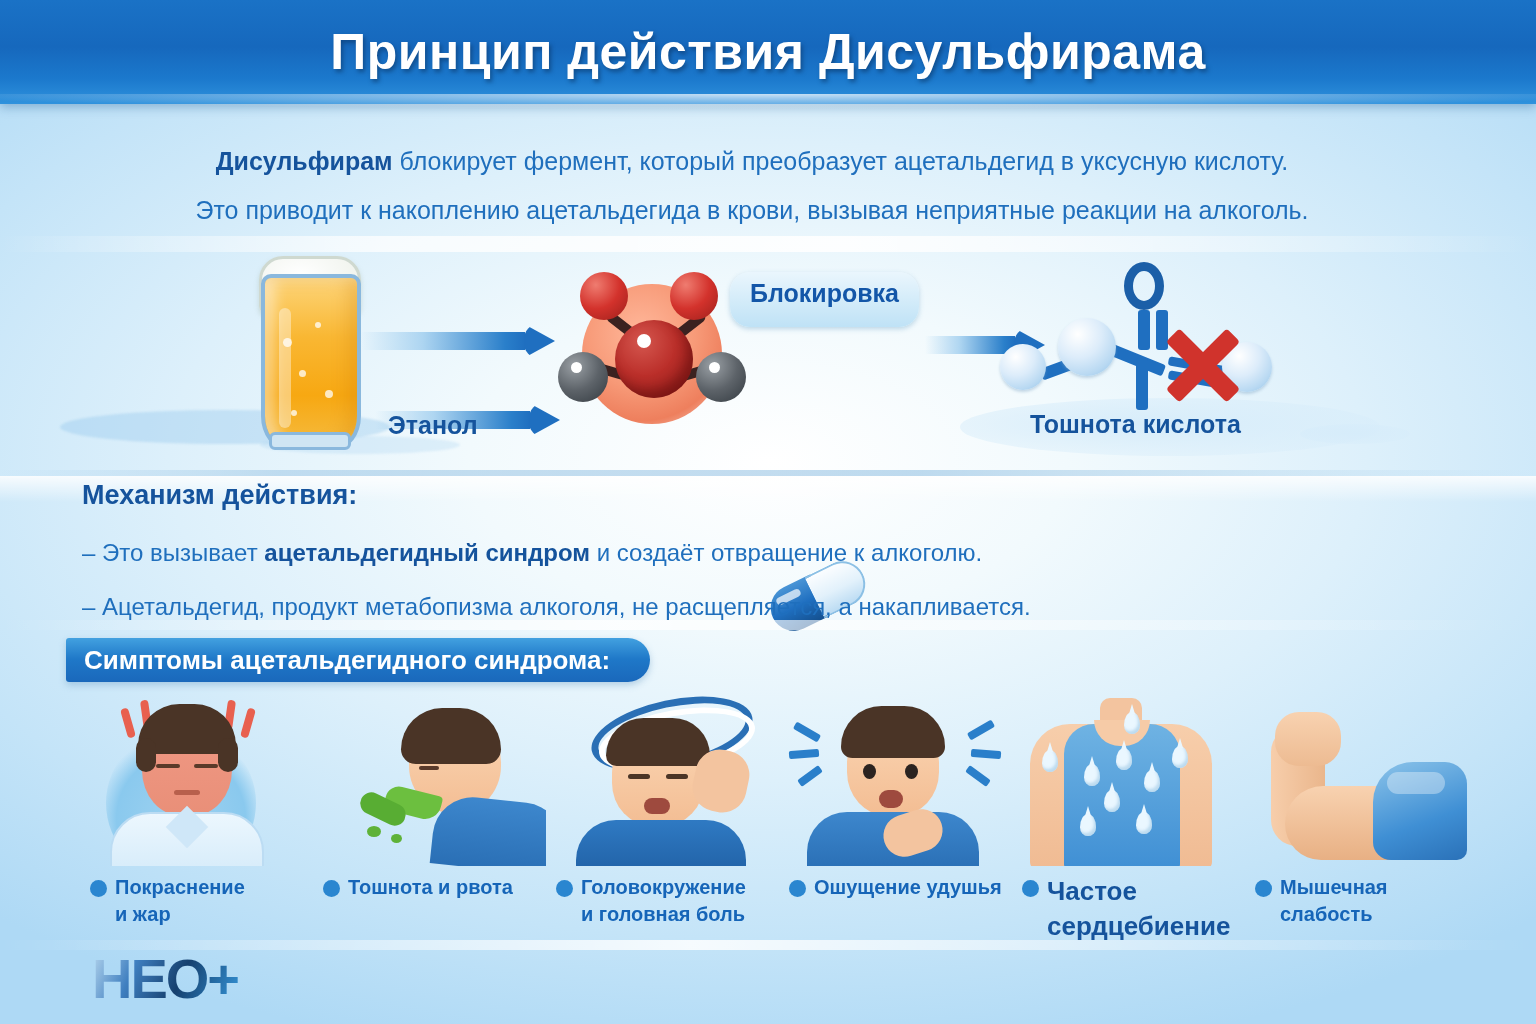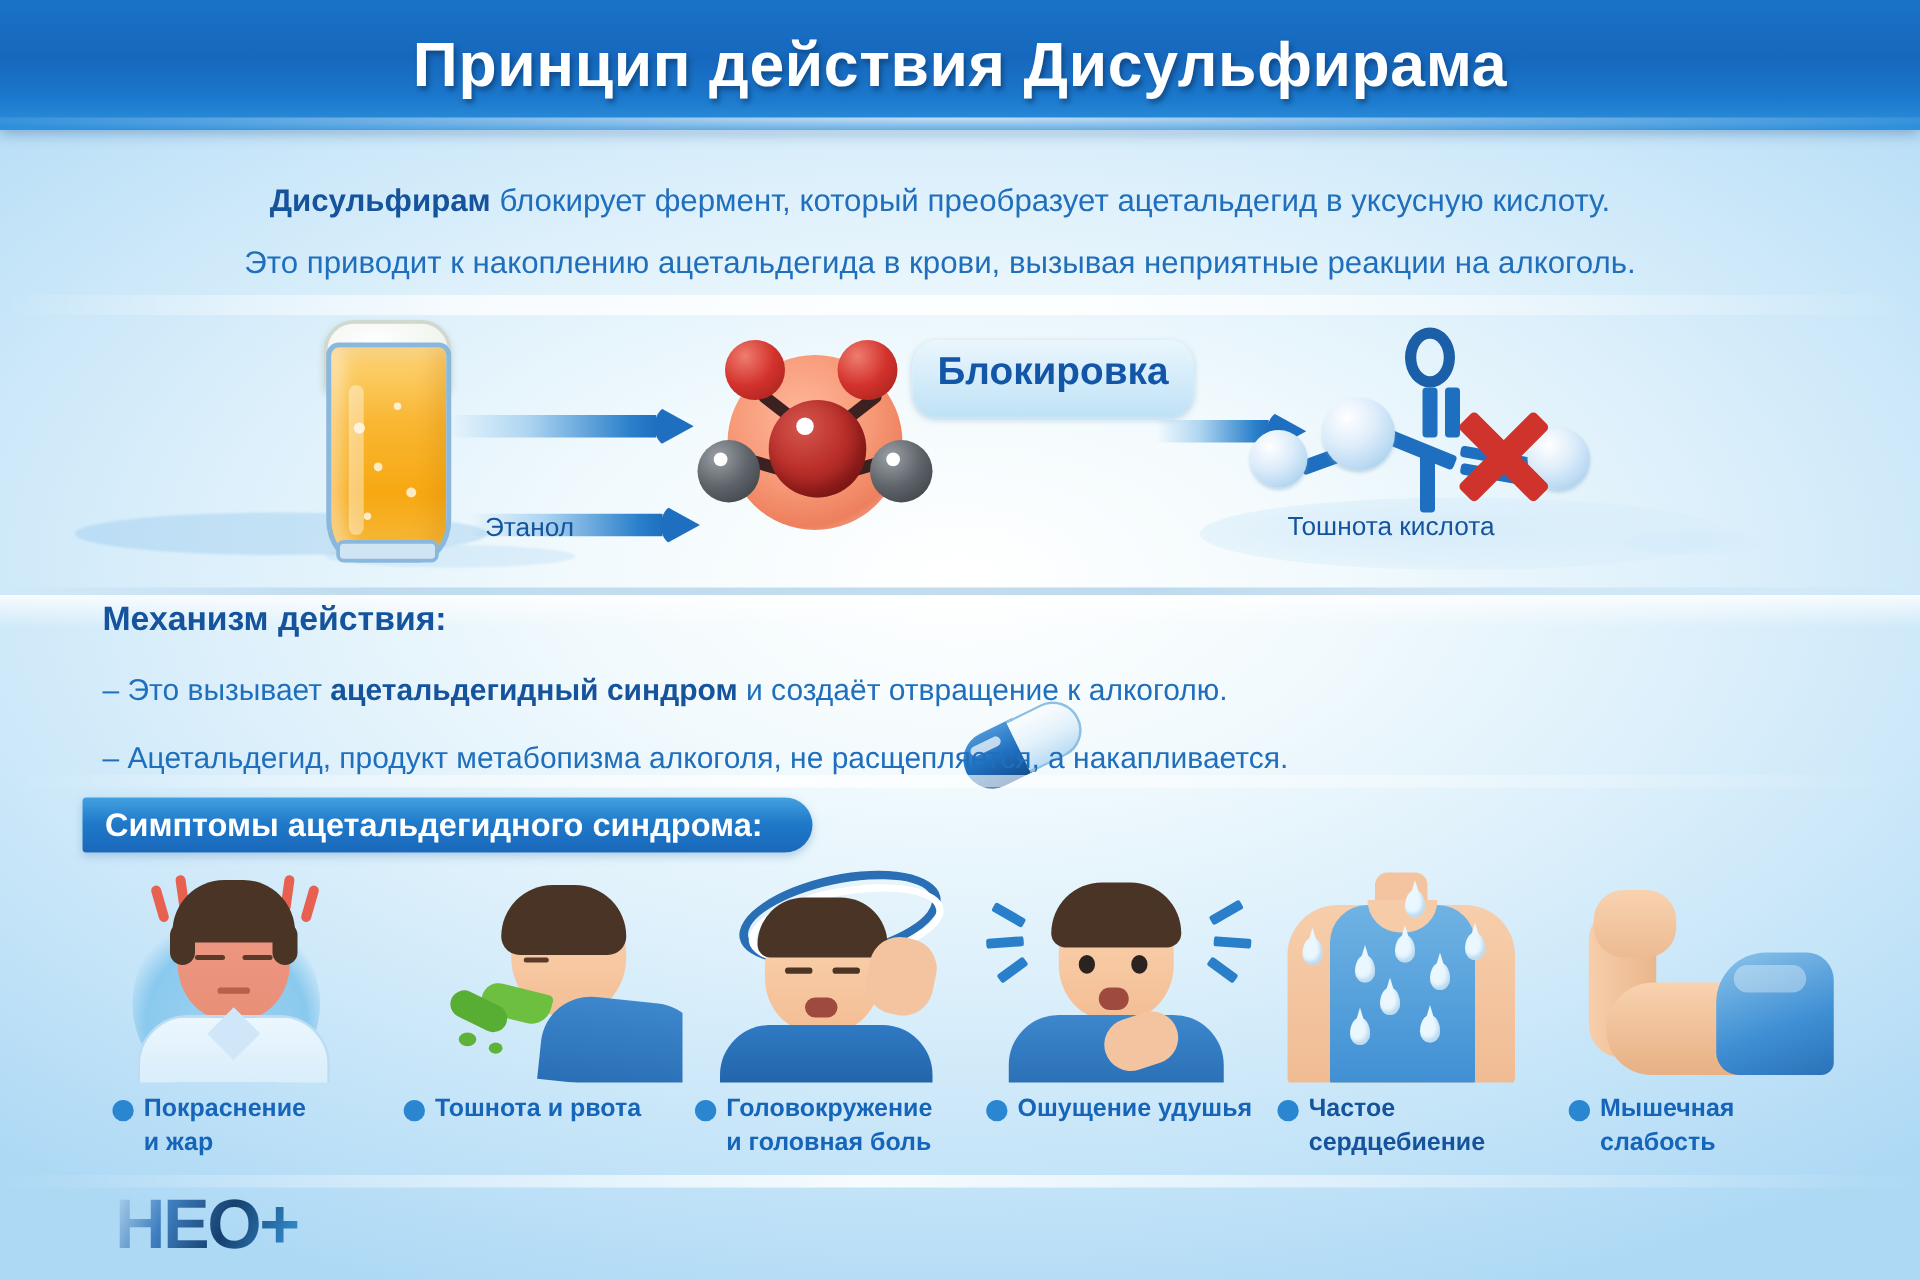--- a/index.html
+++ b/index.html
@@ -90,21 +90,21 @@
   .atom.gray.g1{left:-2px;top:84px;}
   .atom.gray.g2{left:136px;top:84px;}
   .atom.gray:after{content:"";position:absolute;left:13px;top:10px;width:11px;height:11px;border-radius:50%;background:#fff;}
   .bond{position:absolute;background:#3b2220;height:10px;border-radius:5px;}
 
   
   .badge-block{
     position:absolute;left:730px;top:24px;padding:7px 20px 19px;border-radius:20px;
     background:linear-gradient(180deg,#eaf6fd 0%,#d2ebf9 55%,#bfe2f6 100%);
     box-shadow:0 2px 5px rgba(120,170,205,.45);
-    color:#1356a8;font-size:31px;font-weight:bold;white-space:nowrap;
+    color:#1356a8;font-size:25px;font-weight:bold;white-space:nowrap;
   }
   
   .capsule{position:absolute;left:768px;top:325px;width:100px;height:46px;transform:rotate(-26deg);}
   .capsule .half-l{position:absolute;left:0;top:0;width:52px;height:46px;border-radius:23px 0 0 23px;
     background:linear-gradient(180deg,#4a95d6 0%,#1f6fc0 50%,#14508f 100%);}
   .capsule .half-r{position:absolute;left:46px;top:0;width:54px;height:46px;border-radius:0 23px 23px 0;
     background:linear-gradient(180deg,#fbfdff 0%,#e2f1fb 55%,#bcdcf3 100%);border:2px solid #8cc0e5;border-left:none;box-sizing:border-box;}
   .capsule .shine{position:absolute;left:10px;top:7px;width:26px;height:8px;border-radius:6px;background:rgba(255,255,255,.7);transform:rotate(0deg);}
 
   
@@ -120,21 +120,21 @@
   .xmark{position:absolute;left:160px;top:56px;width:86px;height:86px;}
   .xmark i{position:absolute;left:50%;top:50%;width:86px;height:19px;margin:-9px 0 0 -43px;border-radius:4px;background:#d0332c;display:block;}
   .xmark i:nth-child(1){transform:rotate(45deg);}
   .xmark i:nth-child(2){transform:rotate(-45deg);}
 
   
   .puddle{position:absolute;left:960px;top:150px;width:420px;height:58px;border-radius:50%;
     background:radial-gradient(ellipse at 45% 45%,rgba(214,236,250,.95),rgba(214,236,250,.4) 70%,rgba(214,236,250,0));}
   .puddle.small{left:1300px;top:176px;width:110px;height:20px;}
 
-  .lbl{position:absolute;font-size:21px;font-weight:normal;color:#15539c;white-space:nowrap;}
+  .lbl{position:absolute;font-size:25px;font-weight:bold;color:#15539c;white-space:nowrap;}
   .lbl.ethanol{left:388px;top:163px;}
   .lbl.acetic{left:1030px;top:162px;}
   .lbl.acet{
     left:583px;top:158px;color:#c9201d;background:linear-gradient(180deg,#fde9e8,#f9d6d4);
     padding:5px 14px 7px;box-shadow:0 2px 4px rgba(190,130,130,.25);
   }
 
   
   .mech{position:absolute;left:82px;top:480px;width:1380px;}
   .mech h2{margin:0 0 28px 0;font-size:27px;font-weight:bold;color:#15539c;}
@@ -150,21 +150,21 @@
   }
   .sym-banner span{color:#fff;font-size:26px;font-weight:bold;white-space:nowrap;}
 
   
   .cards{position:absolute;left:80px;top:694px;width:1400px;height:230px;display:flex;}
   .card{position:relative;width:233px;height:230px;}
   .art{position:absolute;left:0;top:0;width:233px;height:172px;overflow:hidden;}
   .cap{position:absolute;left:10px;top:180px;width:220px;display:flex;gap:8px;}
   .dot{flex:0 0 auto;width:17px;height:17px;border-radius:50%;background:#2a86d0;margin-top:6px;}
   .cap .txt{font-size:20px;font-weight:bold;color:#1665b8;line-height:1.35;}
-  .cap .txt.strong{font-size:20px;color:#15539c;}
+  .cap .txt.strong{font-size:26px;color:#15539c;}
 
   
   .head{position:absolute;border-radius:46% 46% 44% 44%;background:linear-gradient(180deg,#fbd6b4,#f3bd93);}
   .hair{position:absolute;background:#4a3426;}
   .shirt{position:absolute;border-radius:40px 40px 0 0;}
   .halo{position:absolute;border-radius:50%;background:radial-gradient(circle at 50% 60%,#9ed2f0 0%,#8ac9ee 55%,rgba(160,210,240,0) 72%);}
   .wave{position:absolute;width:8px;height:30px;border-radius:4px;background:#e8604f;}
   .spark{position:absolute;background:#2a7fca;border-radius:2px;}
   .drop{position:absolute;width:16px;height:22px;background:#eaf7ff;border-radius:50% 50% 50% 50%/60% 60% 40% 40%;
     box-shadow:inset -2px -3px 3px rgba(150,195,225,.55);}

